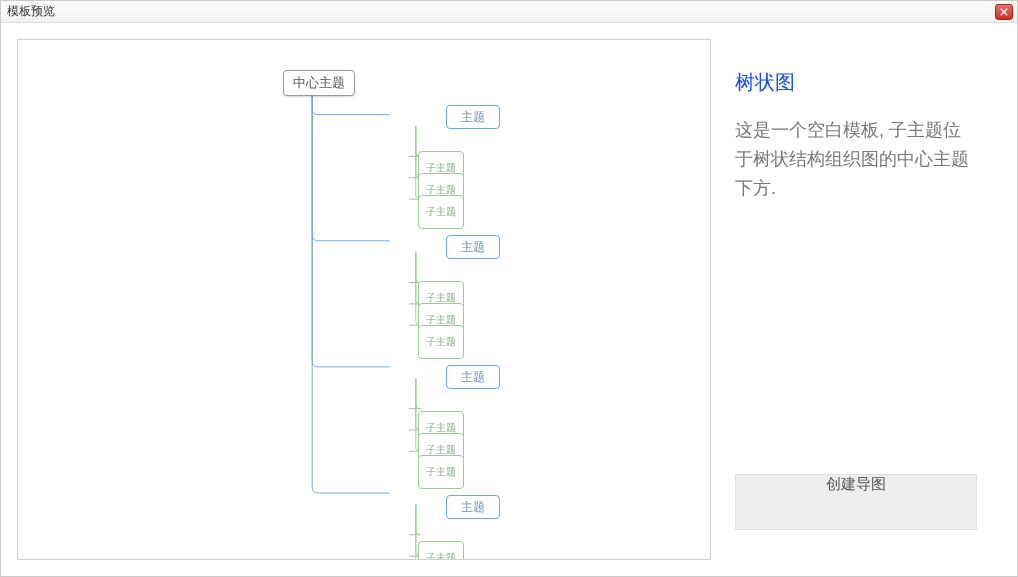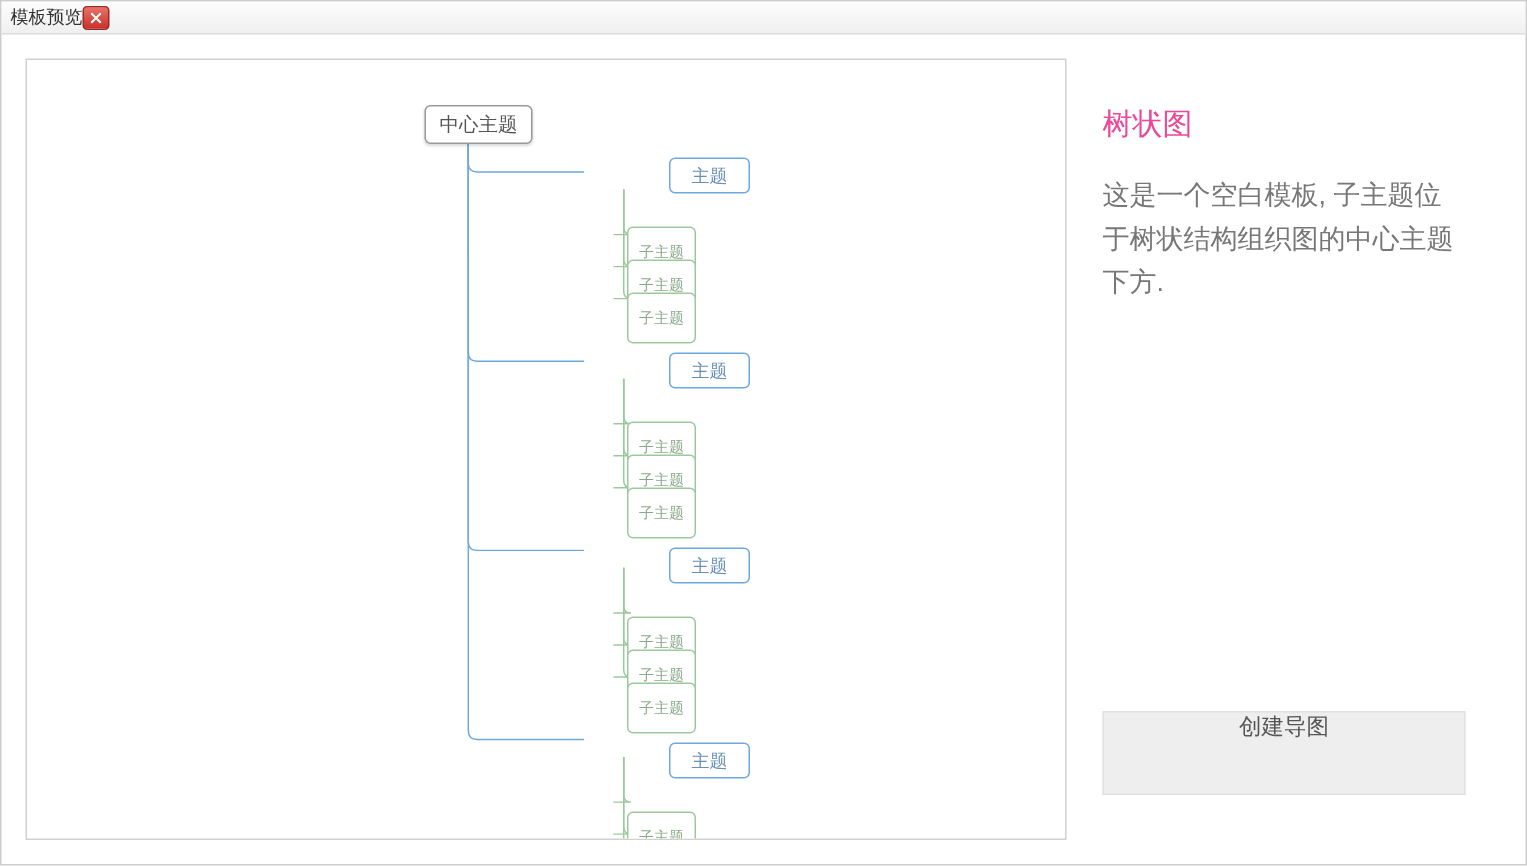--- a/index.html
+++ b/index.html
@@ -10,20 +10,21 @@
       height: 577px;
       overflow: hidden;
       border: 1px solid #ccc;
     }
     .titlebar {
       height: 22px;
       background: linear-gradient(to bottom, #fdfdfd, #f0f0f0);
       border-bottom: 1px solid #ddd;
       display: flex;
       align-items: center;
+      justify-content: space-between;
       padding: 0 4px 0 6px;
       font-size: 12px;
       color: #333;
     }
     .close-btn {
       width: 18px;
       height: 16px;
       background: linear-gradient(to bottom, #e57368, #c9302c);
       border: 1px solid #a02820;
       border-radius: 3px;
@@ -47,21 +48,21 @@
       overflow: hidden;
     }
     .side-pane {
       width: 290px;
       padding: 30px 24px 20px 24px;
       display: flex;
       flex-direction: column;
     }
     .side-title {
       font-size: 20px;
-      color: #ec4899;
+      color: #1d4ed8;
       margin-bottom: 20px;
       font-weight: normal;
     }
     .side-desc {
       font-size: 18px;
       color: #777;
       line-height: 1.6;
     }
     .create-btn {
       margin-top: auto;

